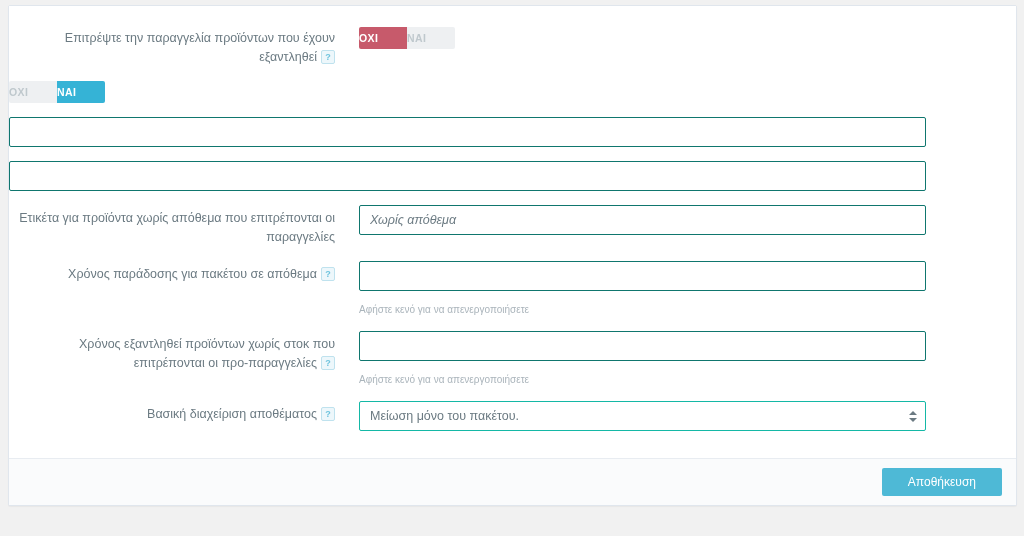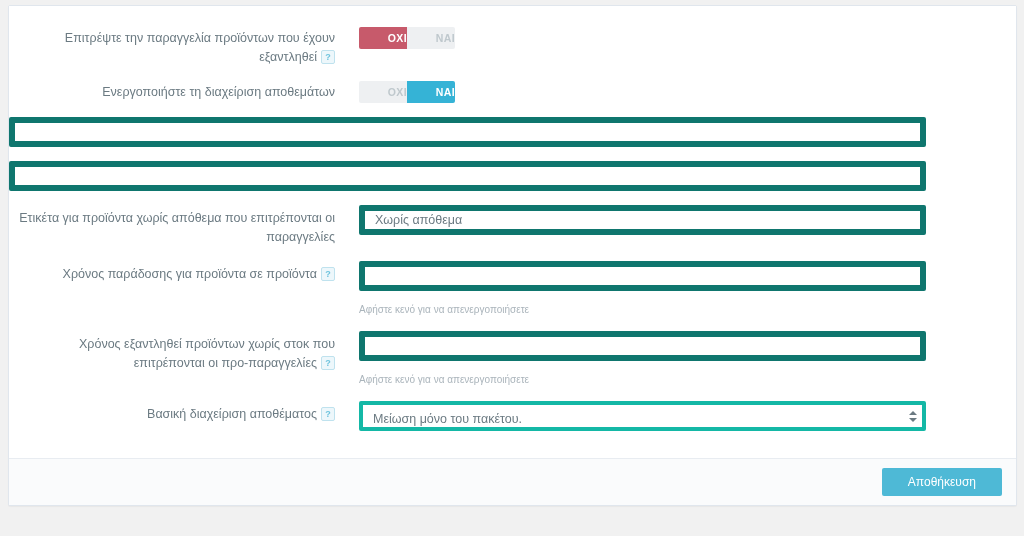--- a/index.html
+++ b/index.html
@@ -113,21 +113,21 @@
     display: inline-flex;
     border-radius: 2px;
     overflow: hidden;
     height: 22px;
   }
 
   .switch-opt {
     width: 48px;
     height: 22px;
     line-height: 22px;
-    text-align: right;
+    text-align: left;
     font-size: 10.5px;
     font-weight: bold;
     letter-spacing: 0.4px;
     background: #eef0f2;
     color: #bfc8cd;
     cursor: pointer;
     user-select: none;
   }
 
   .switch-opt.active-no {
@@ -140,27 +140,28 @@
     color: #ffffff;
   }
 
   
   .text-input {
     display: block;
     width: 100%;
     height: 30px;
     box-sizing: border-box;
     padding: 4px 10px;
-    border: 6px solid #0f766e;
+    border: 1px solid #0f766e;
     border-radius: 2px;
     background: #ffffff;
     font-family: "Liberation Sans", sans-serif;
     font-size: 12.5px;
     color: #6b7a82;
     outline: none;
+    font-style: italic;
   }
 
   .text-input::placeholder { color: #b9c0c6; }
 
   .hint {
     margin-top: 12px;
     font-size: 10px;
     color: #aab4bb;
     line-height: 14px;
   }
@@ -169,21 +170,21 @@
     position: relative;
     width: 100%;
   }
 
   .select-box {
     display: block;
     width: 100%;
     height: 30px;
     box-sizing: border-box;
     padding: 4px 21px 4px 10px;
-    border: 4px solid #14b8a6;
+    border: 1px solid #14b8a6;
     border-radius: 2px;
     background: #ffffff;
     font-family: "Liberation Sans", sans-serif;
     font-size: 12.5px;
     color: #6b7a82;
     line-height: 21px;
     cursor: pointer;
     white-space: nowrap;
     overflow: hidden;
     text-overflow: ellipsis;
@@ -251,23 +252,20 @@
         </div>
         <div class="form-control">
           <div class="switch">
             <div class="switch-opt active-no">ΟΧΙ</div>
             <div class="switch-opt">ΝΑΙ</div>
           </div>
         </div>
       </div>
 
       <div class="form-row">
-        <div class="form-label tall">
-          <span>Ενεργοποιήστε τη διαχείριση αποθεμάτων</span>
-        </div>
         <div class="form-control">
           <div class="switch">
             <div class="switch-opt">ΟΧΙ</div>
             <div class="switch-opt active-yes">ΝΑΙ</div>
           </div>
         </div>
       </div>
 
       <div class="form-row">
         <div class="form-control">
@@ -285,21 +283,21 @@
         <div class="form-label">
           <span>Ετικέτα για προϊόντα χωρίς απόθεμα που επιτρέπονται οι παραγγελίες</span>
         </div>
         <div class="form-control">
           <input class="text-input" type="text" value="Χωρίς απόθεμα" style="">
         </div>
       </div>
 
       <div class="form-row">
         <div class="form-label">
-          <span>Χρόνος παράδοσης για προϊόντα σε προϊόντα</span><span class="help-icon">?</span>
+          <span>Χρόνος παράδοσης για πακέτου σε απόθεμα</span><span class="help-icon">?</span>
         </div>
         <div class="form-control">
           <input class="text-input" type="text" value="" style="">
           <div class="hint">Αφήστε κενό για να απενεργοποιήσετε</div>
         </div>
       </div>
 
       <div class="form-row">
         <div class="form-label">
           <span>Χρόνος εξαντληθεί προϊόντων χωρίς στοκ που επιτρέπονται οι προ-παραγγελίες</span><span class="help-icon">?</span>

